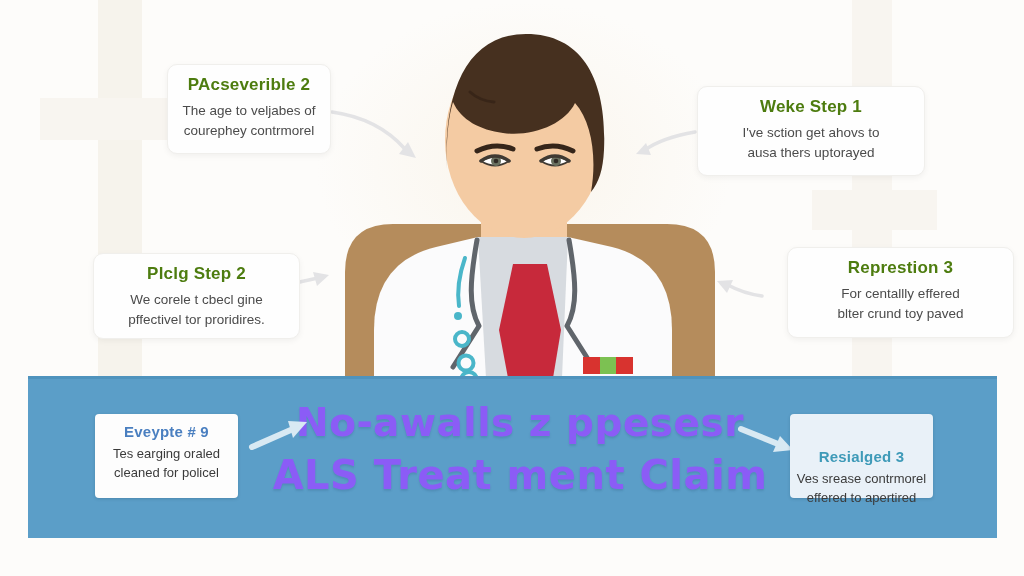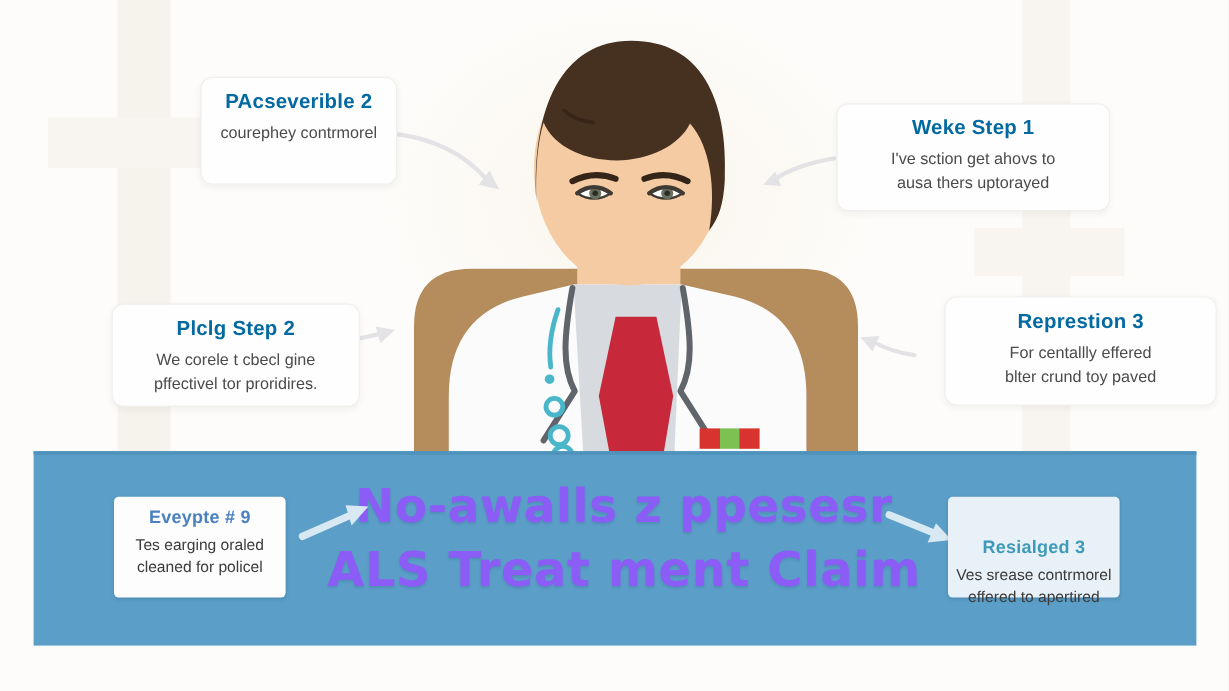--- a/index.html
+++ b/index.html
@@ -12,21 +12,21 @@
   .decor.soft{background:#f8f5f0;}
   .glow{position:absolute;left:314px;top:0px;width:420px;height:330px;border-radius:50%;
     background:radial-gradient(ellipse at center,#faf5ec 0%,rgba(253,252,250,0) 70%);}
   svg{position:absolute;left:0;top:0;}
   
   .callout{
     position:absolute;background:#fefefe;border:1px solid #f0efec;border-radius:10px;
     box-shadow:0 2px 6px rgba(0,0,0,0.05);text-align:center;box-sizing:border-box;
     padding-top:10px;
   }
-  .callout-title{font-size:17px;font-weight:bold;color:#0369a1;letter-spacing:.2px;margin-bottom:6px;}
+  .callout-title{font-size:17px;font-weight:bold;color:#4d7c0f;letter-spacing:.2px;margin-bottom:6px;}
   .callout-line{font-size:13.5px;color:#4b4b4b;line-height:20px;}
   
   #banner{
     position:absolute;left:28px;top:376px;width:969px;height:162px;
     background:#5b9ec8;border-top:3px solid #4f93bd;box-sizing:border-box;
   }
   .headline{
     position:absolute;left:270px;top:398px;width:500px;text-align:center;
     color:#8b5cf6;font-family:"DejaVu Sans",sans-serif;font-weight:bold;
     text-shadow:0 2px 2px rgba(40,80,110,0.18);
@@ -115,20 +115,21 @@
       <path d="M 481 161 Q 495 151 509 161" fill="none" stroke="#3f3a33" stroke-width="3.5" stroke-linecap="round"></path>
       <path d="M 541 161 Q 555 152 569 161 Q 555 170 541 161 Z" fill="#ffffff" stroke="#3f3a33" stroke-width="2"></path>
       <circle cx="556" cy="161" r="5" fill="#68705f"></circle>
       <circle cx="556" cy="161" r="2.3" fill="#2e2a24"></circle>
       <path d="M 541 161 Q 555 151 569 161" fill="none" stroke="#3f3a33" stroke-width="3.5" stroke-linecap="round"></path>
     </g>
   </svg>
 
   <div class="callout" style="left:167px;top:64px;width:164px;height:90px;">
     <div class="callout-title">PAcseverible 2</div>
+    <div class="callout-line">The age to veljabes of</div>
     <div class="callout-line">courephey contrmorel</div>
   </div>
 
   <div class="callout" style="left:697px;top:86px;width:228px;height:90px;">
     <div class="callout-title">Weke Step 1</div>
     <div class="callout-line">I've sction get ahovs to</div>
     <div class="callout-line">ausa thers uptorayed</div>
   </div>
 
   <div class="callout" style="left:93px;top:253px;width:207px;height:86px;">

